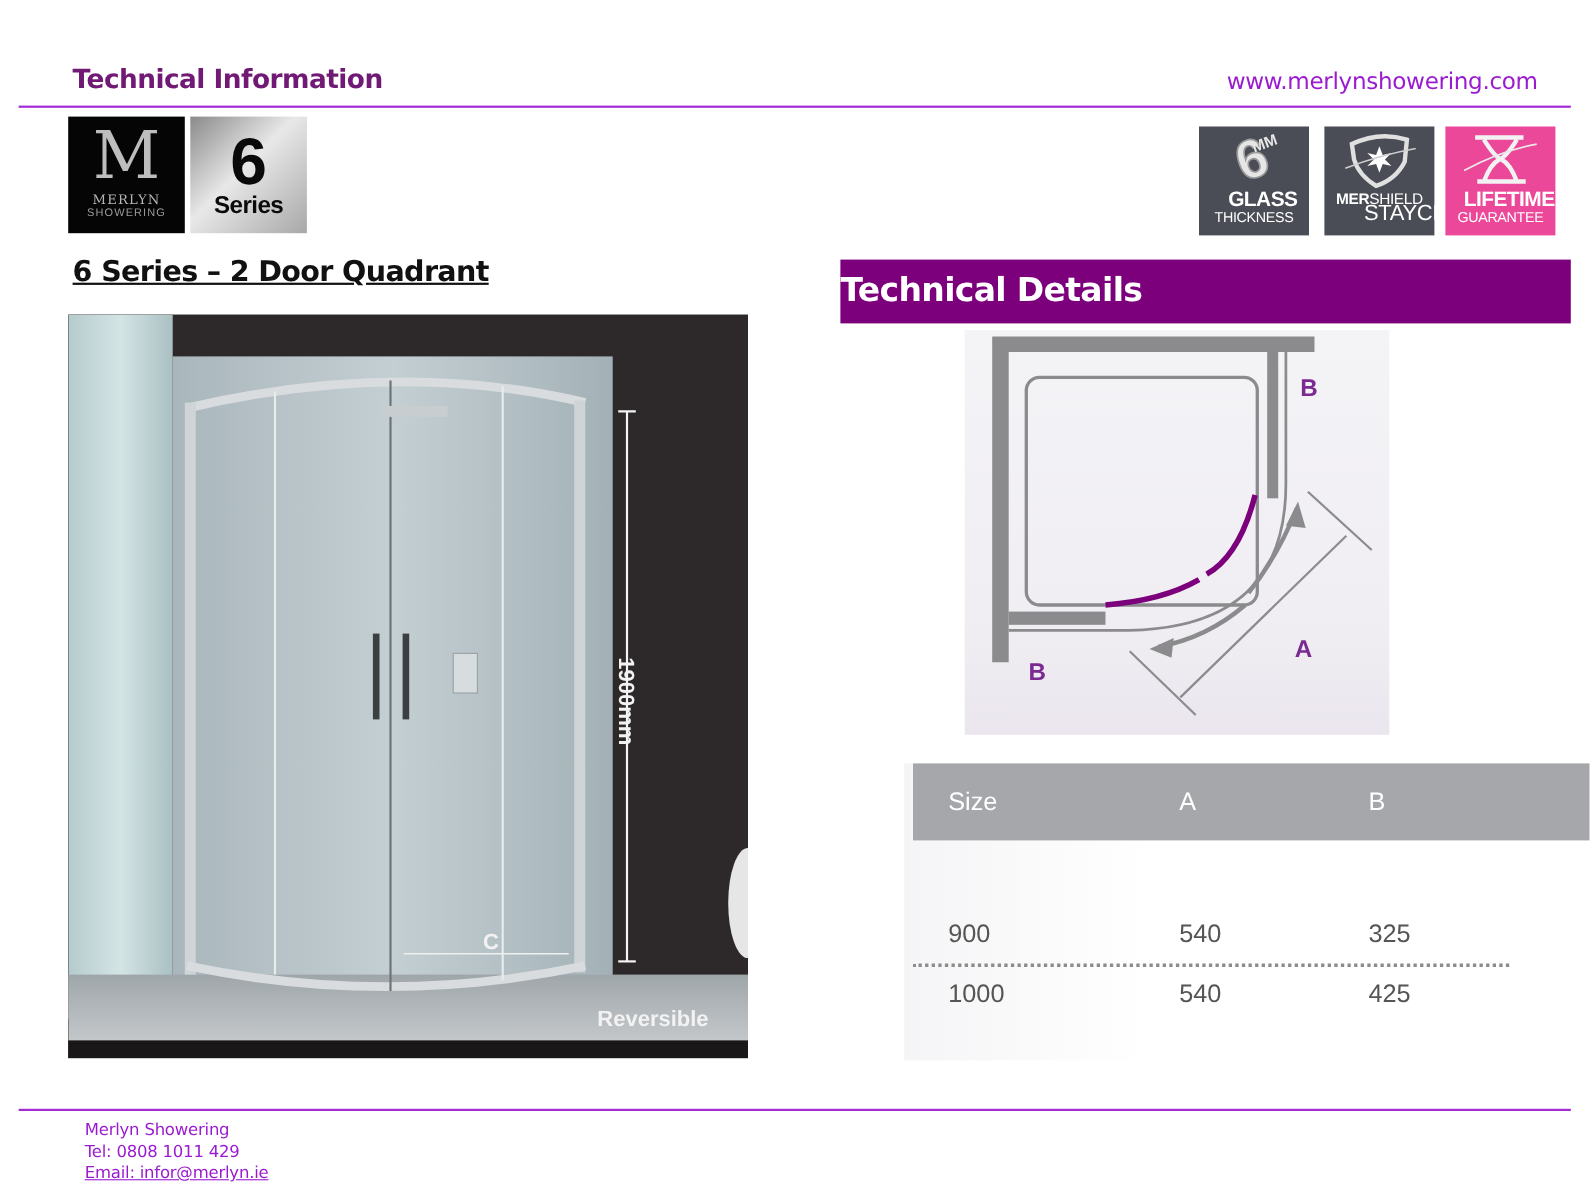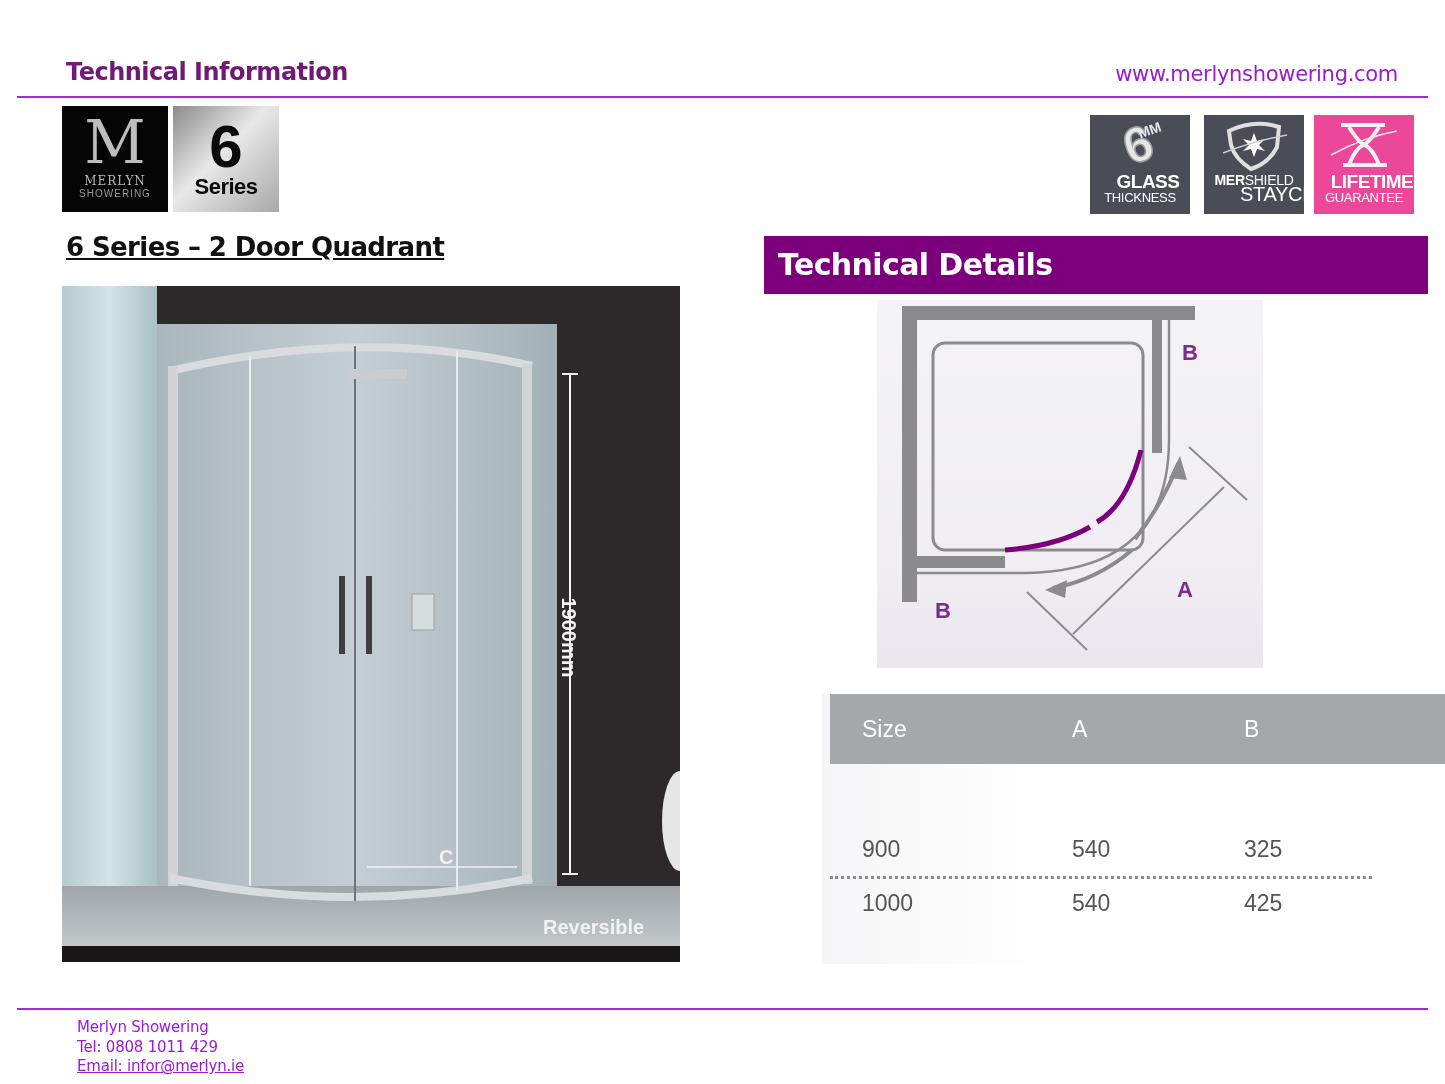--- a/index.html
+++ b/index.html
@@ -17,21 +17,21 @@
   .logo-6 .ser { font-size:22px; font-weight:bold; line-height:22px; letter-spacing:-0.5px; }
   .badge { top:115px; width:100px; height:99px; color:#fff; text-align:center; box-sizing:border-box; }
   .badge .ico { height:58px; display:flex; align-items:center; justify-content:center; }
   .badge .t1 { font-weight:bold; font-size:19px; line-height:18px; letter-spacing:-0.5px;padding-left:16px; }
   .badge .t2 { font-size:13px; line-height:13px; letter-spacing:-0.3px; }
   .b1 { left:1090px; background:#4a4c56; }
   .b2 { left:1204px; background:#4a4c56; }
   .b3 { left:1314px; background:#ec4899; }
   .prod-title { left:66px; top:232px; font-size:26px; font-weight:bold; color:#111; text-decoration:underline; font-family:"DejaVu Sans", sans-serif; letter-spacing:-0.6px; }
   .photo { left:62px; top:286px; width:618px; height:676px; overflow:hidden; background:#2a2627; }
-  .td-bar { left:764px; top:236px; width:664px; height:58px; background:#7c007c; color:#fff; box-sizing:border-box; padding-left:14px; font-size:30px; font-weight:bold; line-height:58px; font-family:"DejaVu Sans", sans-serif; letter-spacing:-0.6px; }
+  .td-bar { left:764px; top:236px; width:664px; height:58px; background:#7c007c; color:#fff; box-sizing:border-box; font-size:30px; font-weight:bold; line-height:58px; font-family:"DejaVu Sans", sans-serif; letter-spacing:-0.6px; }
   .diagram { left:877px; top:300px; width:386px; height:368px; background:linear-gradient(180deg,#f4f3f6 0%,#f0eef3 70%,#ebe6ee 100%); }
   .spec-table { left:822px; top:694px; width:560px; height:270px; background:linear-gradient(90deg,#f5f5f7 0%,#ffffff 40%); }
   .spec-head { position:absolute; left:8px; top:0; width:632px; height:70px; background:#a6a7ab; color:#fff; font-size:23px; }
   .spec-head span, .spec-row span { position:absolute; top:50%; transform:translateY(-50%); }
   .spec-row { position:absolute; left:8px; width:542px; height:54px; color:#555; font-size:23px; }
   .spec-row.dotted { border-bottom:3px dotted #8c8c8c; }
   .c1 { left:32px; } .c2 { left:242px; } .c3 { left:414px; }
   .foot { left:77px; font-size:15px; color:#9b1bd1; font-family:"DejaVu Sans", sans-serif; line-height:19.5px; letter-spacing:-0.2px; }
 </style>
 </head>

